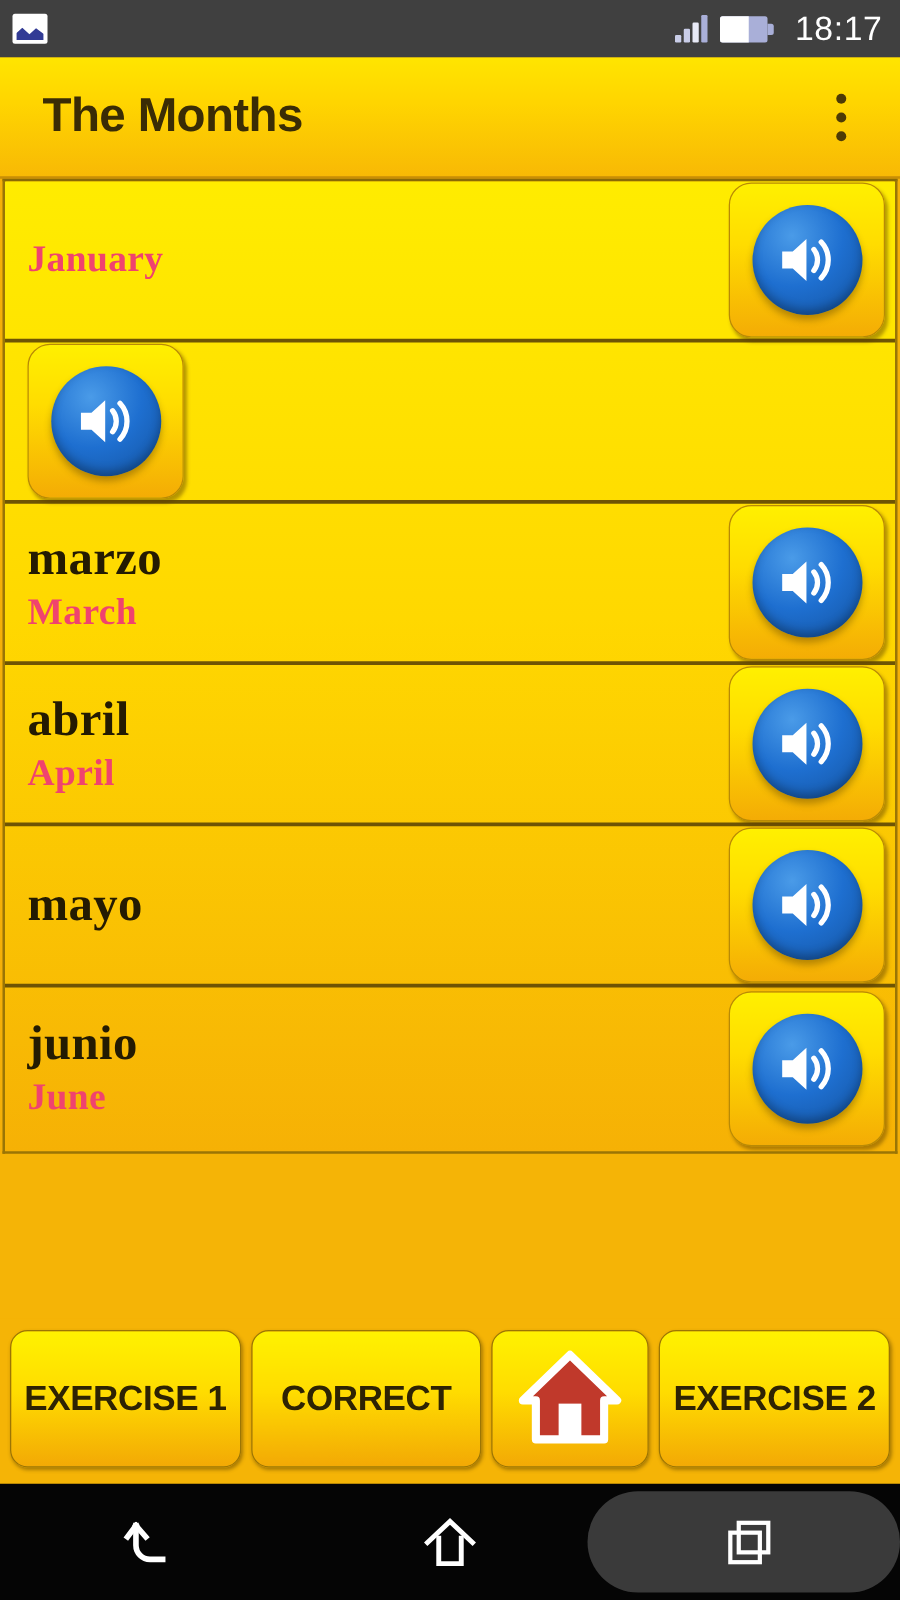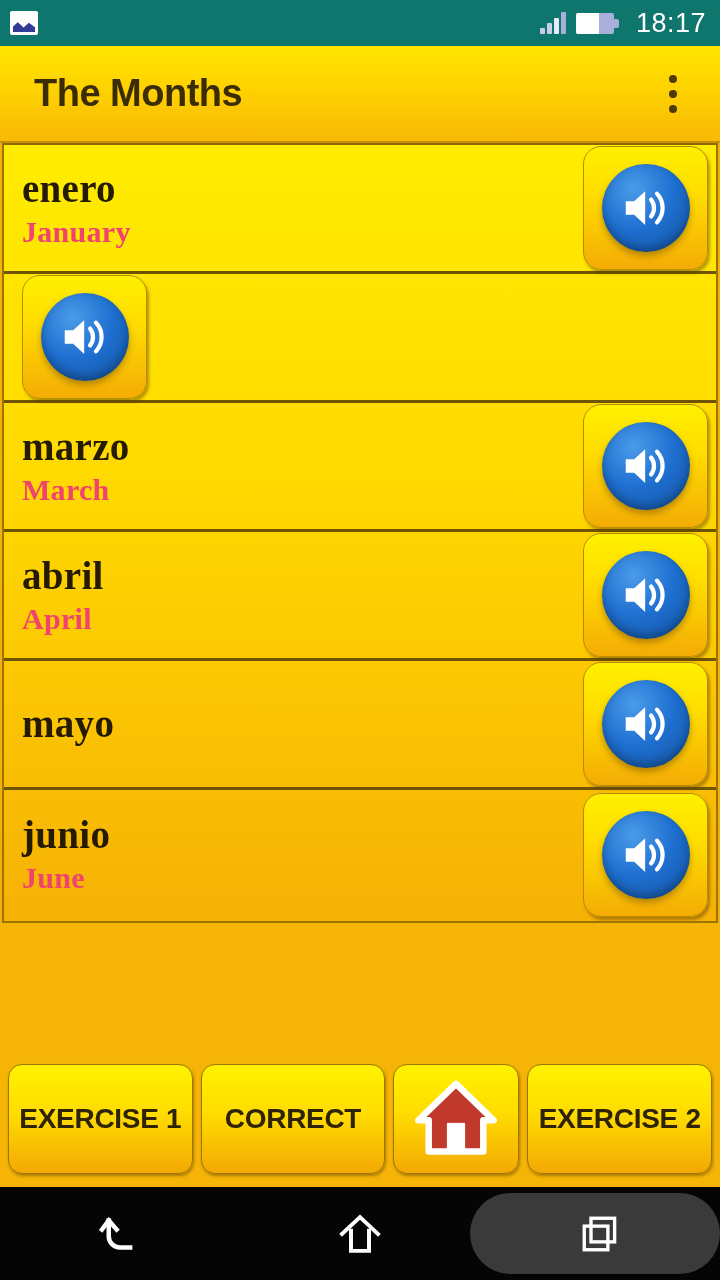--- a/index.html
+++ b/index.html
@@ -12,21 +12,21 @@
   #phone {
     position:relative;
     width:720px; height:1280px;
     display:flex; flex-direction:column;
     background:#F5B008;
   }
 
   
   .statusbar {
     height:46px; flex:0 0 46px;
-    background:#0f766e;
+    background:#404040;
     display:flex; align-items:center;
     padding:0 14px 0 10px;
     position:relative;
   }
   .status-left { display:flex; align-items:center; gap:8px; }
   .img-notif {
     width:28px; height:24px;
     background:#ffffff;
     border-radius:2px;
     position:relative; overflow:hidden;
@@ -206,21 +206,20 @@
       <span></span>
         <span></span>
         <span></span>
     </div>
   </div>
 
   <div class="listwrap">
     <div id="rows">
         <div class="row">
           <div class="texts">
-            <div class="word-native">enero</div>
             <div class="word-trans">January</div>
           </div>
           <div class="speaker-btn">
             <div class="speaker-circle">
               <svg viewBox="0 0 64 64">
                 <path d="M8 24 L18 24 L31 12 L31 52 L18 40 L8 40 Z" fill="#ffffff"></path>
                 <path d="M38 22 A16 16 0 0 1 38 42" fill="none" stroke="#ffffff" stroke-width="5" stroke-linecap="round"></path>
                 <path d="M45 15 A25 25 0 0 1 45 49" fill="none" stroke="#ffffff" stroke-width="5" stroke-linecap="round"></path>
               </svg>
             </div>

